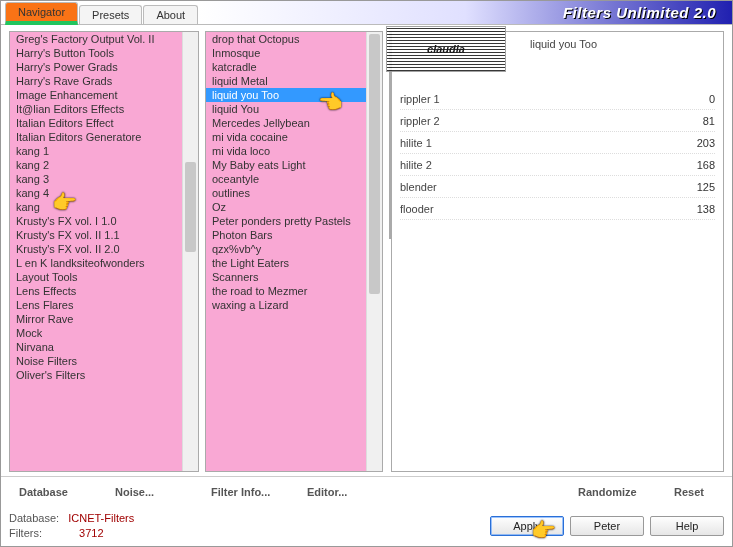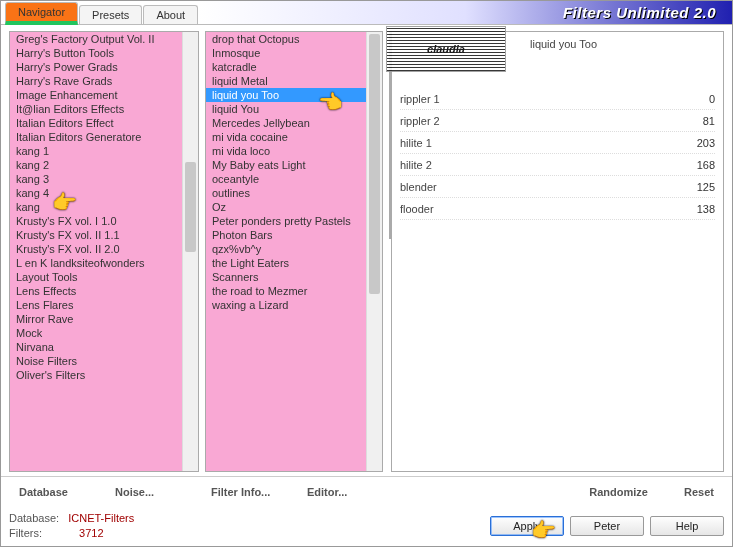--- a/index.html
+++ b/index.html
@@ -352,22 +352,22 @@
     </div>
 
   </div>
 
   <div class="btn-row first">
     <div class="btn flat">Database</div>
     <div class="btn flat">Noise...</div>
     <div class="btn flat">Filter Info...</div>
     <div class="btn flat">Editor...</div>
     <div class="spacer"></div>
-    <div class="btn flat" style="text-align:right">Randomize</div>
-    <div class="btn flat" style="text-align:right;min-width:60px">Reset</div>
+    <div class="btn flat" style="">Randomize</div>
+    <div class="btn flat" style="text-align:left;min-width:60px">Reset</div>
   </div>
 
   <div class="footer">
     <div class="footer-info">
       <span>Database:</span>
       <span class="val">ICNET-Filters</span><br>
       <span>Filters:</span>
       <span class="val" style="margin-left:34px">3712</span>
     </div>
     <div class="spacer" style="flex:1"></div>

